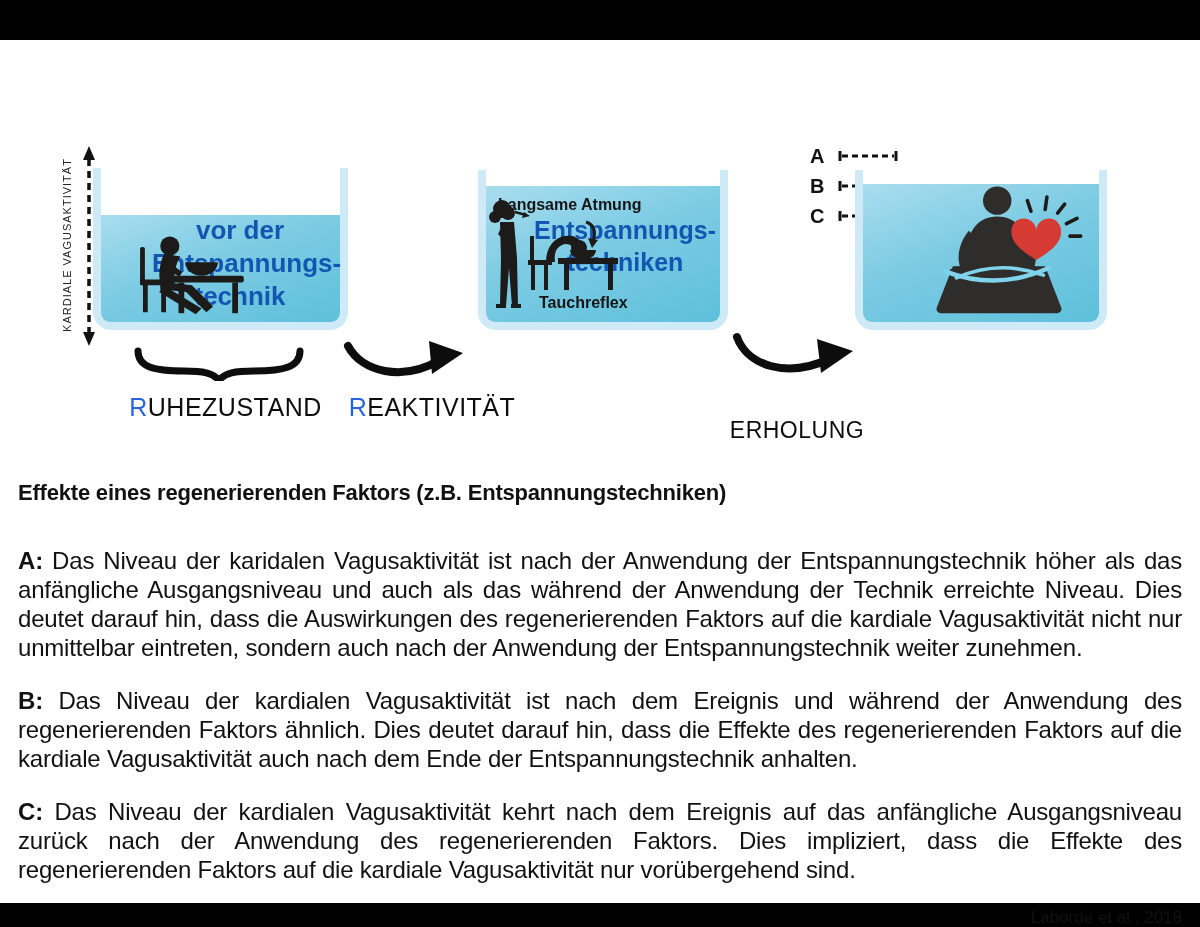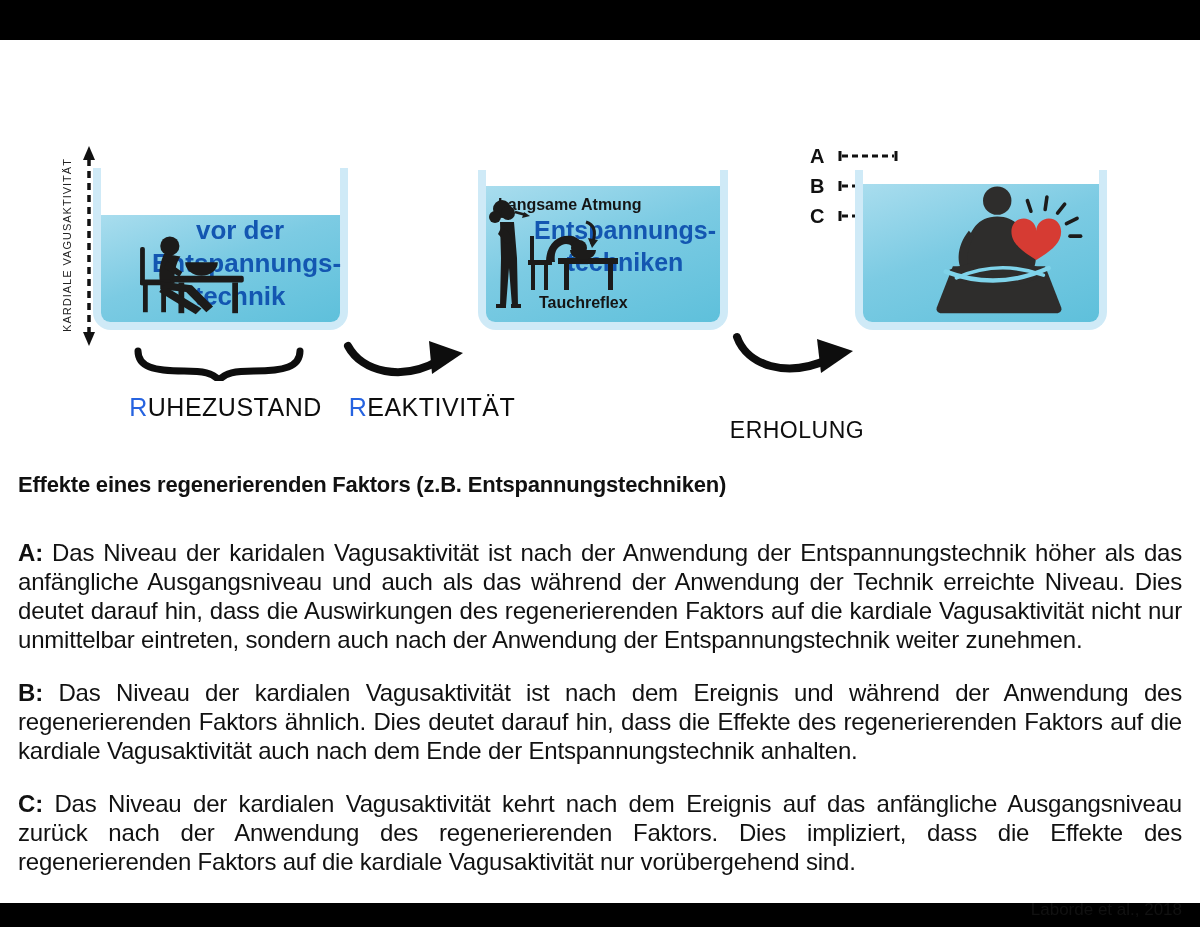--- a/index.html
+++ b/index.html
@@ -52,21 +52,21 @@
   #arrow-2{left:731px;top:331px;width:125px;height:48px;}
   .stage{position:absolute;text-align:center;font-weight:normal;font-size:25px;
          letter-spacing:.5px;color:#0d0d0d;}
   #stage-1{left:118px;top:393px;width:215px;}
   #stage-2{left:348px;top:393px;width:168px;}
   #stage-3{left:713px;top:388px;width:168px;font-size:23px;line-height:28px;margin-top:28px;}
   .accent{color:#2663e0;}
 
   
   #body-text{position:absolute;left:18px;top:472px;width:1164px;}
-  #heading{font-size:22px;font-weight:bold;margin:0 0 40px 0;letter-spacing:-.2px;}
+  #heading{font-size:22px;font-weight:bold;margin:8px 0 40px 0;letter-spacing:-.2px;}
   .para{font-size:24px;line-height:29px;text-align:justify;margin:0 0 24px 0;letter-spacing:-.2px;}
   .para b{font-weight:bold;}
   #citation{text-align:right;font-size:17px;margin-top:18px;}
   svg{display:block;}
 </style>
 </head>
 <body>
 
 <div id="canvas">
 

